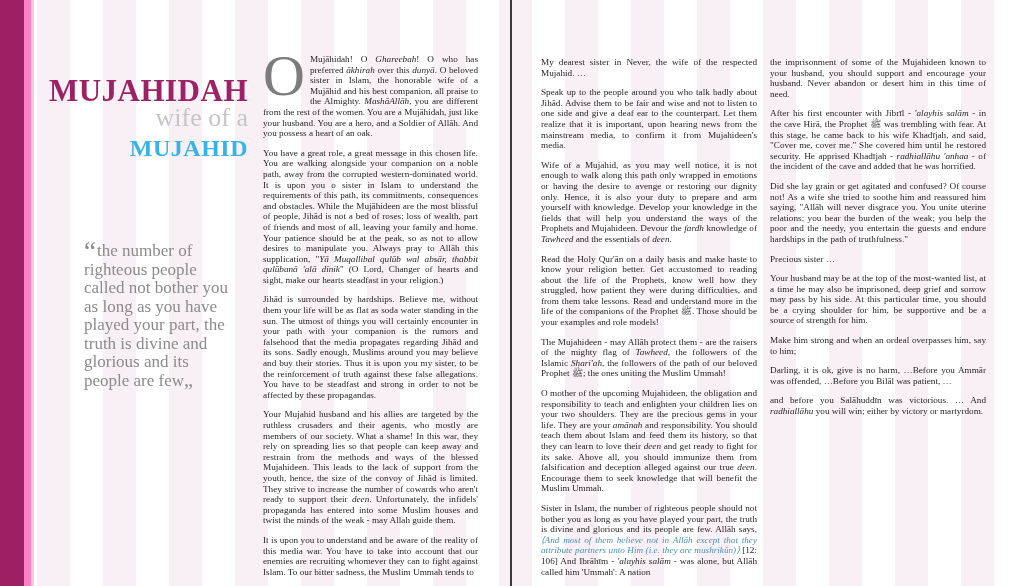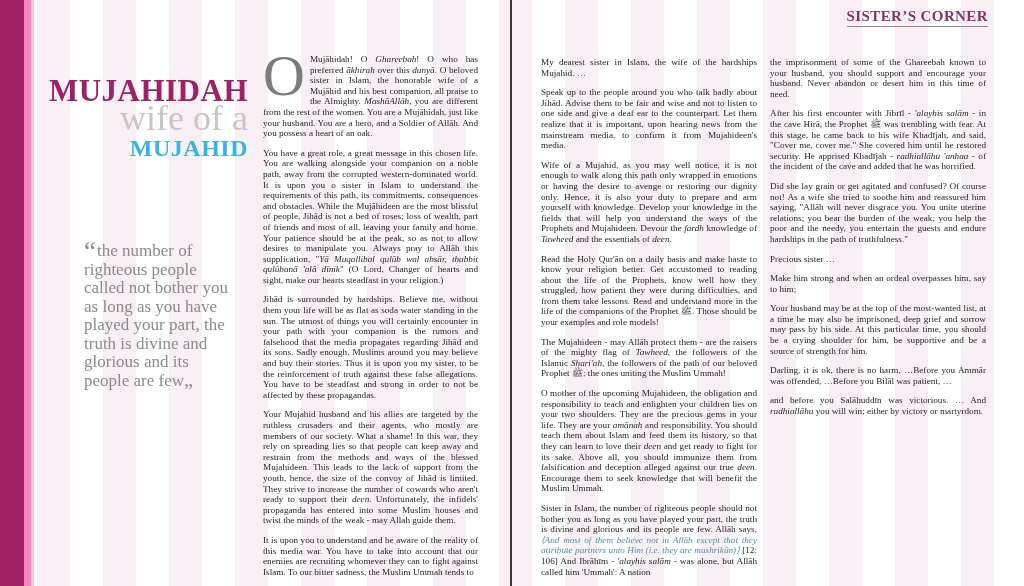--- a/index.html
+++ b/index.html
@@ -15,21 +15,21 @@
   .page-divider{position:absolute;left:510px;top:0;width:2px;height:100%;background:#3a3a3a;}
 
   .section-header{
     position:absolute; right:36px; top:8px;
     font-size:15px; font-weight:bold; letter-spacing:.4px;
     color:#8e2d6d; border-bottom:1.5px solid #9b7e92; padding-bottom:1px;
   }
 
   .title-block{position:absolute; left:30px; top:52px; width:218px; text-align:right;}
   .title-primary{font-size:31px; font-weight:bold; color:#9c2166; line-height:30px; letter-spacing:.5px;margin-top:24px;}
-  .title-secondary{font-size:36px; color:#c6c6c6; line-height:24px;}
+  .title-secondary{font-size:26px; color:#c6c6c6; line-height:24px;}
   .title-tertiary{font-size:24px; font-weight:bold; color:#38b3e7; line-height:36px; letter-spacing:.5px;}
   .byline{margin-top:3px; font-family:"Liberation Sans",sans-serif; font-size:11px; color:#8f8f8f;}
   .byline-square{font-family:"DejaVu Sans",sans-serif; font-size:9px; color:#b3b3b3; margin-right:1px;}
 
   .pull-quote{
     position:absolute; left:84px; top:242px; width:152px;
     font-size:17px; line-height:18.5px; color:#8b8b8b;
   }
   .qmark-open{font-size:27px; line-height:0; vertical-align:-4px; margin-right:1px;}
   .qmark-close{font-size:20px; line-height:0;}
@@ -48,21 +48,20 @@
 </style>
 </head>
 <body>
 
 <div class="canvas">
   <div class="spine-bar1"></div>
   <div class="spine-bar2"></div>
   <div class="spine-bar3"></div>
   <div class="page-divider"></div>
 
-  <div class="section-header">SISTER’S CORNER</div>
 
   <div class="title-block">
     <div class="title-primary">MUJAHIDAH</div>
     <div class="title-secondary">wife of a</div>
     <div class="title-tertiary">MUJAHID</div>
   </div>
 
   <div class="pull-quote">
     <span class="qmark-open">“</span><span>the number of righteous people called not bother you as long as you have played your part, the truth is divine and glorious and its people are few</span><span class="qmark-close">„</span>
   </div>
@@ -71,32 +70,32 @@
     <p>
       <span class="dropcap">O</span><span>Mujāhidah! O <i>Ghareebah</i>! O who has preferred <i>ākhirah</i> over this <i>dunyā</i>. O beloved sister in Islam, the honorable wife of a Mujāhid and his best companion, all praise to the Almighty. <i>MashāAllāh</i>, you are different from the rest of the women. You are a Mujāhidah, just like your husband. You are a hero, and a Soldier of Allāh. And you possess a heart of an oak.</span>
     </p>
     <p>You have a great role, a great message in this chosen life. You are walking alongside your companion on a noble path, away from the corrupted western-dominated world. It is upon you o sister in Islam to understand the requirements of this path, its commitments, consequences and obstacles. While the Mujāhideen are the most blissful of people, Jihād is not a bed of roses; loss of wealth, part of friends and most of all, leaving your family and home. Your patience should be at the peak, so as not to allow desires to manipulate you. Always pray to Allāh this supplication, "<i>Yā Muqallibal qulūb wal absār, thabbit qulūbanā 'alā dīnik</i>" (O Lord, Changer of hearts and sight, make our hearts steadfast in your religion.)</p>
     <p>Jihād is surrounded by hardships. Believe me, without them your life will be as flat as soda water standing in the sun. The utmost of things you will certainly encounter in your path with your companion is the rumors and falsehood that the media propagates regarding Jihād and its sons. Sadly enough, Muslims around you may believe and buy their stories. Thus it is upon you my sister, to be the reinforcement of truth against these false allegations. You have to be steadfast and strong in order to not be affected by these propagandas.</p>
     <p>Your Mujahid husband and his allies are targeted by the ruthless crusaders and their agents, who mostly are members of our society. What a shame! In this war, they rely on spreading lies so that people can keep away and restrain from the methods and ways of the blessed Mujahideen. This leads to the lack of support from the youth, hence, the size of the convoy of Jihād is limited. They strive to increase the number of cowards who aren't ready to support their <i>deen</i>. Unfortunately, the infidels' propaganda has entered into some Muslim houses and twist the minds of the weak - may Allah guide them.</p>
     <p>It is upon you to understand and be aware of the reality of this media war. You have to take into account that our enemies are recruiting whomever they can to fight against Islam. To our bitter sadness, the Muslim Ummah tends to</p>
   </div>
 
   <div class="col col-2">
-    <p>My dearest sister in Islam, the wife of the hardships Mujahid. …</p>
+    <p>My dearest sister in Never, the wife of the respected Mujahid. …</p>
     <p>Speak up to the people around you who talk badly about Jihād. Advise them to be fair and wise and not to listen to one side and give a deaf ear to the counterpart. Let them realize that it is important, upon hearing news from the mainstream media, to confirm it from Mujahideen's media.</p>
     <p>Wife of a Mujahid, as you may well notice, it is not enough to walk along this path only wrapped in emotions or having the desire to avenge or restoring our dignity only. Hence, it is also your duty to prepare and arm yourself with knowledge. Develop your knowledge in the fields that will help you understand the ways of the Prophets and Mujahideen. Devour the <i>fardh</i> knowledge of <i>Tawheed</i> and the essentials of <i>deen</i>.</p>
     <p>Read the Holy Qur'ān on a daily basis and make haste to know your religion better. Get accustomed to reading about the life of the Prophets, know well how they struggled, how patient they were during difficulties, and from them take lessons. Read and understand more in the life of the companions of the Prophet ﷺ. Those should be your examples and role models!</p>
     <p>The Mujahideen - may Allāh protect them - are the raisers of the mighty flag of <i>Tawheed</i>, the followers of the Islamic <i>Shari'ah</i>, the followers of the path of our beloved Prophet ﷺ; the ones uniting the Muslim Ummah!</p>
     <p>O mother of the upcoming Mujahideen, the obligation and responsibility to teach and enlighten your children lies on your two shoulders. They are the precious gems in your life. They are your <i>amānah</i> and responsibility. You should teach them about Islam and feed them its history, so that they can learn to love their <i>deen</i> and get ready to fight for its sake. Above all, you should immunize them from falsification and deception alleged against our true <i>deen</i>. Encourage them to seek knowledge that will benefit the Muslim Ummah.</p>
     <p>Sister in Islam, the number of righteous people should not bother you as long as you have played your part, the truth is divine and glorious and its people are few. Allāh says, <span class="verse">⟨And most of them believe not in Allāh except that they attribute partners unto Him (i.e. they are mushrikūn)⟩</span> [12: 106] And Ibrāhīm - <i>'alayhis salām</i> - was alone, but Allāh called him 'Ummah': A nation</p>
   </div>
 
   <div class="col col-3">
-    <p>the imprisonment of some of the Ghareebah known to your husband, you should support and encourage your husband. Never abandon or desert him in this time of need.</p>
+    <p>the imprisonment of some of the Mujahideen known to your husband, you should support and encourage your husband. Never abandon or desert him in this time of need.</p>
     <p>After his first encounter with Jibrīl - <i>'alayhis salām</i> - in the cave Hirā, the Prophet ﷺ was trembling with fear. At this stage, he came back to his wife Khadījah, and said, "Cover me, cover me." She covered him until he restored security. He apprised Khadījah - <i>radhiallāhu 'anhaa</i> - of the incident of the cave and added that he was horrified.</p>
     <p>Did she lay grain or get agitated and confused? Of course not! As a wife she tried to soothe him and reassured him saying, "Allāh will never disgrace you. You unite uterine relations; you bear the burden of the weak; you help the poor and the needy, you entertain the guests and endure hardships in the path of truthfulness."</p>
     <p>Precious sister …</p>
+    <p>Your husband may be at the top of the most-wanted list, at a time he may also be imprisoned, deep grief and sorrow may pass by his side. At this particular time, you should be a crying shoulder for him, be supportive and be a source of strength for him.</p>
     <p>Make him strong and when an ordeal overpasses him, say to him;</p>
-    <p>Your husband may be at the top of the most-wanted list, at a time he may also be imprisoned, deep grief and sorrow may pass by his side. At this particular time, you should be a crying shoulder for him, be supportive and be a source of strength for him.</p>
-    <p>Darling, it is ok, there is no harm, …Before you Ammār was offended, …Before you Bilāl was patient, …</p>
+    <p>Darling, it is ok, give is no harm, …Before you Ammār was offended, …Before you Bilāl was patient, …</p>
     <p>and before you Salāhuddīn was victorious. … And <i>radhiallāhu</i> you will win; either by victory or martyrdom.</p>
   </div>
 </div>
 
 </body></html>

